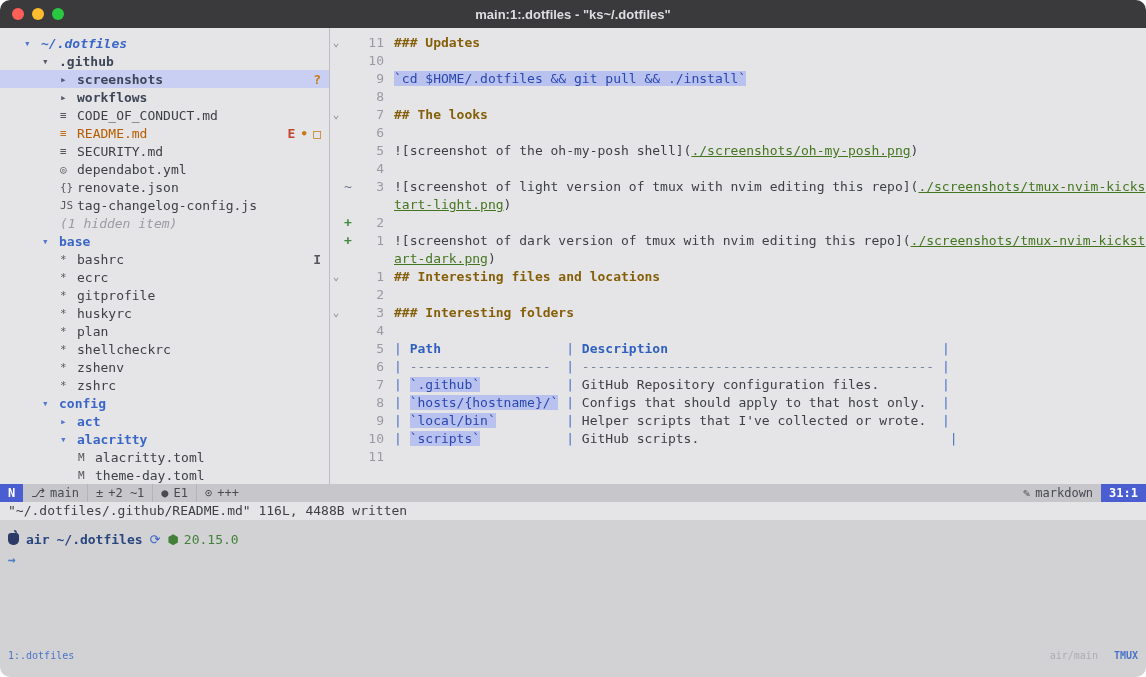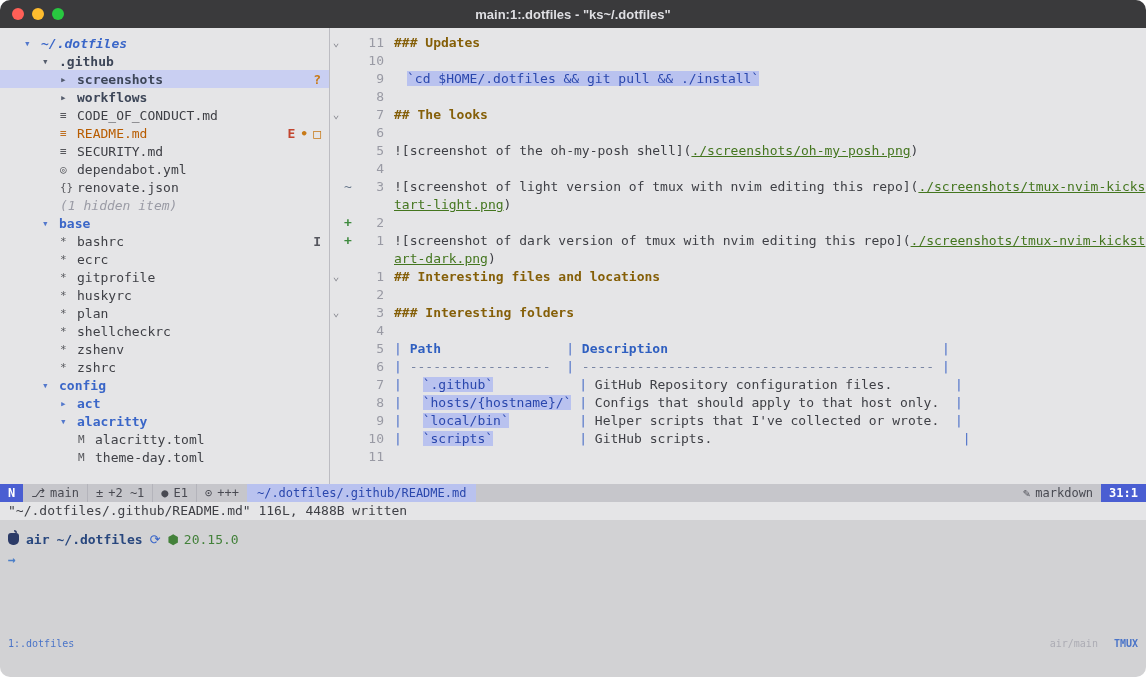--- a/index.html
+++ b/index.html
@@ -32,38 +32,38 @@
   .sign{width:12px;flex:0 0 12px;text-align:center;}
   .sign.add{color:#3e8a3e;font-weight:bold;}
   .sign.chg{color:#68788c;}
   .lnum{width:30px;flex:0 0 30px;text-align:right;color:#999aa4;}
   .eline.cur .lnum{color:#2b3a67;font-weight:bold;}
   .ltext{flex:1;margin-left:10px;white-space:pre-wrap;word-wrap:break-word;}
   .cursor{display:inline-block;width:8px;height:15px;background:#2e3f8f;vertical-align:-2px;}
   .seg-h{color:#855f08;font-weight:bold;}
   .seg-t{color:#3f4046;}
   .seg-u{color:#44761f;text-decoration:underline;word-break:break-all;}
-  .seg-code{color:#2a47ad;background:#b9c2ef;margin-left:13px;}
+  .seg-code{color:#2a47ad;background:#b9c2ef;}
   .seg-p{color:#4a6ec8;}
   .seg-th{color:#2f5fc0;font-weight:bold;}
   .seg-d{color:#7a86a4;}
   
   .statusrow{flex:0 0 18px;display:flex;background:#c6c6cb;font-size:12px;}
   .neotree-status{width:330px;flex:0 0 330px;display:flex;align-items:center;padding:0 6px;box-sizing:border-box;color:#3f4046;border-right:1px solid #b6b6bc;}
   .lualine{flex:1;display:flex;align-items:stretch;overflow:hidden;}
   .seg{display:flex;align-items:center;padding:0 8px;white-space:pre;color:#494a52;}
   .seg.mode{background:#4a5ed2;color:#fff;font-weight:bold;}
   .seg.b + .seg.b{border-left:1px solid #b4b4bb;}
   .seg.path{background:#b9c2ef;color:#2a47ad;padding:0 10px;}
   .seg .icon{margin-right:5px;}
   .spacer{flex:1;}
   
   .msgline{flex:0 0 18px;background:#e5e5e7;color:#3f4046;padding:0 8px;line-height:18px;white-space:pre;}
   
-  .shell{flex:1;background:#d2d2d4;display:flex;flex-direction:column;padding:10px 8px 12px;box-sizing:border-box;}
+  .shell{flex:1;background:#d2d2d4;display:flex;flex-direction:column;padding:10px 8px 0;box-sizing:border-box;}
   .prompt-line{display:flex;align-items:center;gap:7px;height:18px;color:#28477e;font-weight:bold;}
   .apple{width:11px;height:12px;background:#2b3a67;border-radius:3px 3px 5px 5px;position:relative;display:inline-block;}
   .apple::before{content:"";position:absolute;top:-3px;left:6px;width:3px;height:3px;background:#2b3a67;border-radius:0 3px 0 3px;}
   .sync{color:#3a66c8;font-weight:normal;}
   .node{color:#43813a;font-weight:normal;display:flex;gap:5px;align-items:center;}
   .prompt-arrow{margin-top:4px;color:#4a7ec8;font-weight:bold;height:18px;}
   .tmuxbar{margin-top:auto;display:flex;align-items:center;padding:0 0 16px;font-size:10px;}
   .twin{color:#4a74c8;}
   .tright{margin-left:auto;display:flex;gap:16px;}
   .tsess{color:#acacb4;}
@@ -88,20 +88,21 @@
       <div id="tree">
           <div class="tree-item root" style="padding-left: 24px;"><span class="tree-icon">▾</span><span class="tree-label">~/.dotfiles</span></div>
           <div class="tree-item dir-dark" style="padding-left: 42px;"><span class="tree-icon">▾</span><span class="tree-label">.github</span></div>
           <div class="tree-item dir-dark selected" style="padding-left: 60px;"><span class="tree-icon">▸</span><span class="tree-label">screenshots</span><span class="tree-badges"><span class="tree-badge" style="color: rgb(200, 122, 24);">?</span></span></div>
           <div class="tree-item dir-dark" style="padding-left: 60px;"><span class="tree-icon">▸</span><span class="tree-label">workflows</span></div>
           <div class="tree-item file" style="padding-left: 60px;"><span class="tree-icon">≡</span><span class="tree-label">CODE_OF_CONDUCT.md</span></div>
           <div class="tree-item file-modified" style="padding-left: 60px;"><span class="tree-icon">≡</span><span class="tree-label">README.md</span><span class="tree-badges"><span class="tree-badge" style="color: rgb(194, 69, 47);">E</span><span class="tree-badge" style="color: rgb(200, 122, 24);">•</span><span class="tree-badge" style="color: rgb(200, 122, 24);">□</span></span></div>
           <div class="tree-item file" style="padding-left: 60px;"><span class="tree-icon">≡</span><span class="tree-label">SECURITY.md</span></div>
           <div class="tree-item file" style="padding-left: 60px;"><span class="tree-icon">◎</span><span class="tree-label">dependabot.yml</span></div>
           <div class="tree-item file" style="padding-left: 60px;"><span class="tree-icon">{}</span><span class="tree-label">renovate.json</span></div>
+          <div class="tree-item file" style="padding-left: 60px;"><span class="tree-icon">JS</span><span class="tree-label">tag-changelog-config.js</span></div>
           <div class="tree-item hidden" style="padding-left: 60px;"><span class="tree-label">(1 hidden item)</span></div>
           <div class="tree-item dir" style="padding-left: 42px;"><span class="tree-icon">▾</span><span class="tree-label">base</span></div>
           <div class="tree-item file" style="padding-left: 60px;"><span class="tree-icon">*</span><span class="tree-label">bashrc</span><span class="tree-badges"><span class="tree-badge" style="color: rgb(85, 86, 94);">I</span></span></div>
           <div class="tree-item file" style="padding-left: 60px;"><span class="tree-icon">*</span><span class="tree-label">ecrc</span></div>
           <div class="tree-item file" style="padding-left: 60px;"><span class="tree-icon">*</span><span class="tree-label">gitprofile</span></div>
           <div class="tree-item file" style="padding-left: 60px;"><span class="tree-icon">*</span><span class="tree-label">huskyrc</span></div>
           <div class="tree-item file" style="padding-left: 60px;"><span class="tree-icon">*</span><span class="tree-label">plan</span></div>
           <div class="tree-item file" style="padding-left: 60px;"><span class="tree-icon">*</span><span class="tree-label">shellcheckrc</span></div>
           <div class="tree-item file" style="padding-left: 60px;"><span class="tree-icon">*</span><span class="tree-label">zshenv</span></div>
           <div class="tree-item file" style="padding-left: 60px;"><span class="tree-icon">*</span><span class="tree-label">zshrc</span></div>
@@ -250,21 +251,20 @@
     </main>
   </div>
 
   <div class="statusrow">
     <div class="lualine">
       <span class="seg mode">N</span>
       <span class="seg b"><span class="icon">⎇</span><span>main</span></span>
       <span class="seg b"><span class="icon">±</span><span>+2 ~1</span></span>
       <span class="seg b"><span class="icon">●</span><span>E1</span></span>
       <span class="seg b"><span class="icon">⊙</span><span>+++</span></span>
-      <span class="seg path">~/.dotfiles/.github/README.md</span>
       <span class="spacer"></span>
       <span class="seg b"><span class="icon">✎</span><span>markdown</span></span>
       <span class="seg mode">31:1</span>
     </div>
   </div>
 
   <div class="msgline">"~/.dotfiles/.github/README.md" 116L, 4488B written</div>
 
   <div class="shell">
     <div class="prompt-line">

